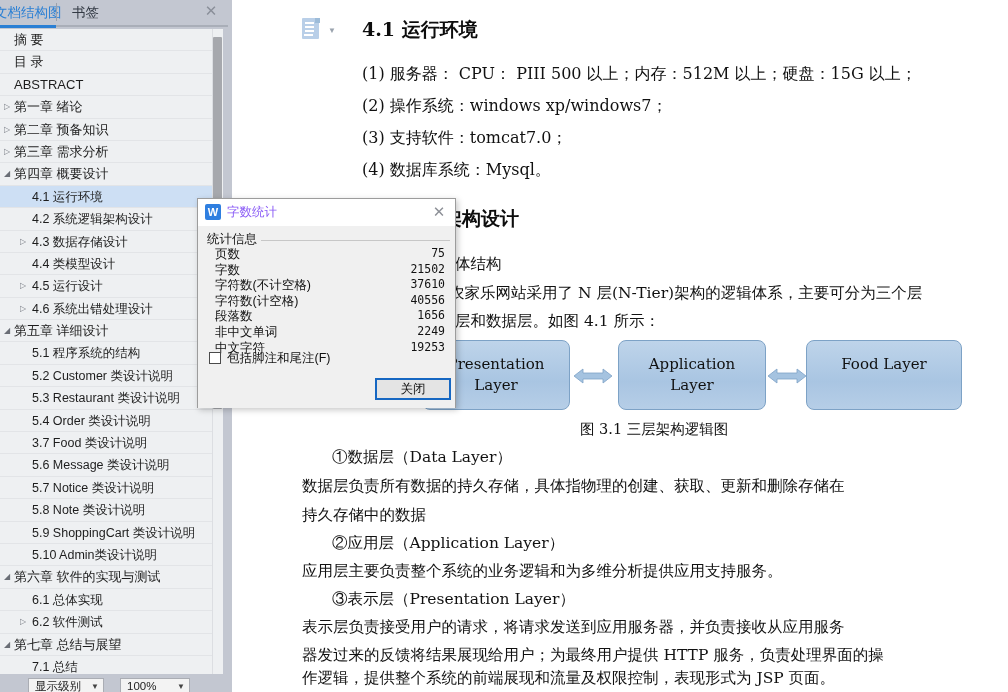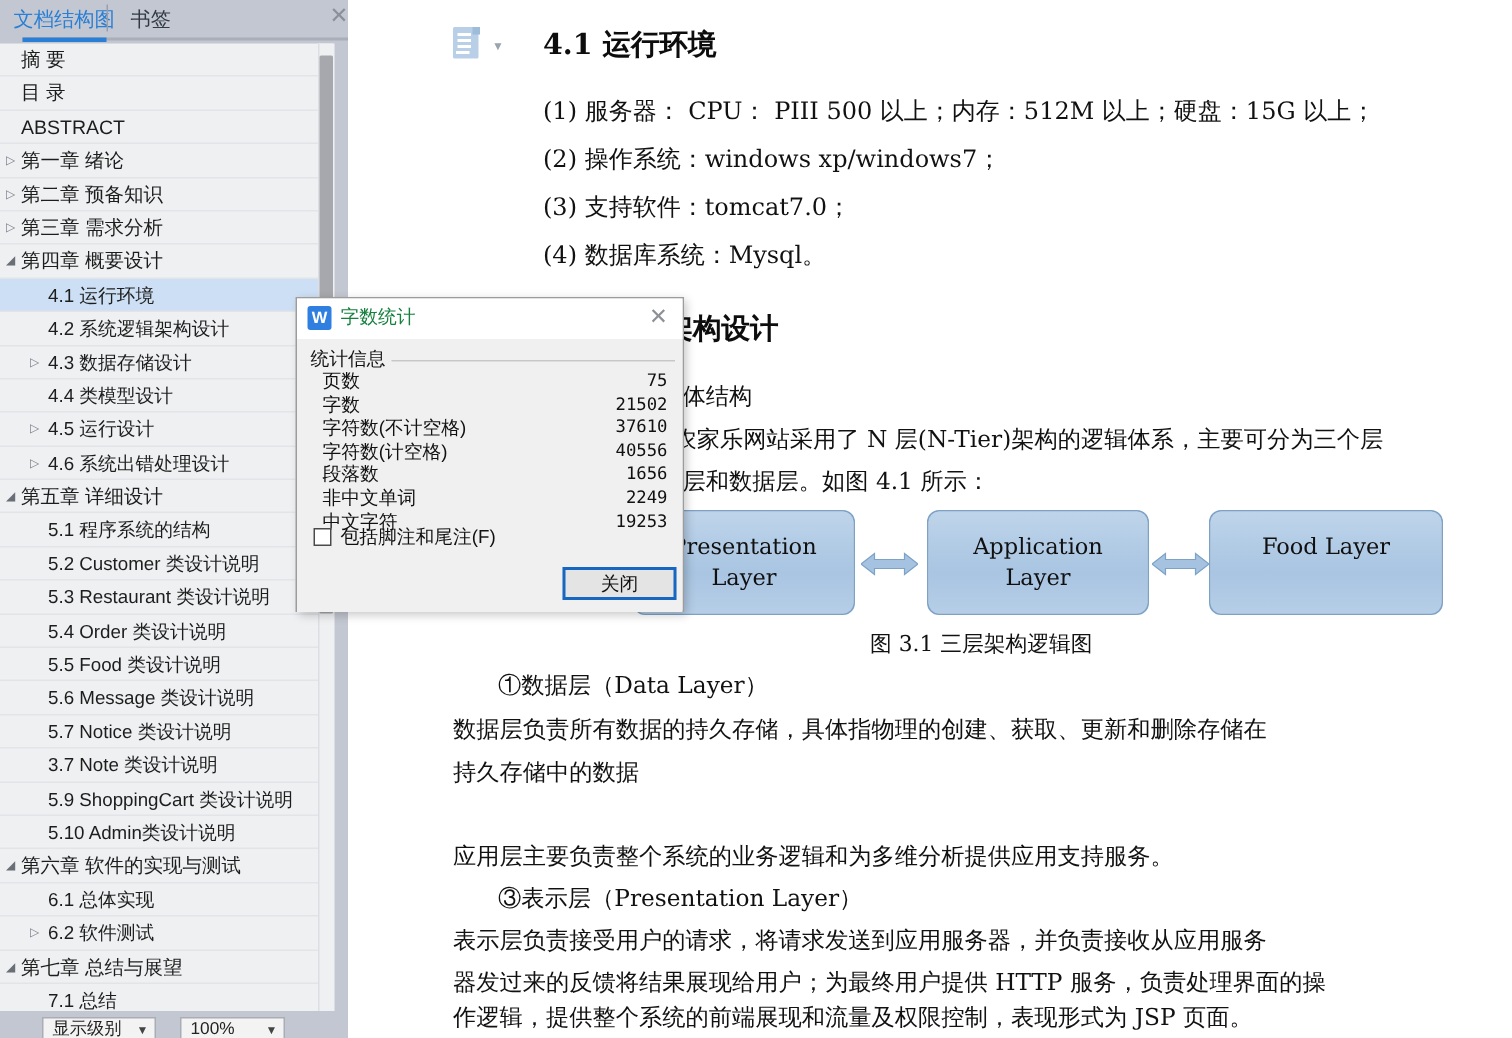--- a/index.html
+++ b/index.html
@@ -19,21 +19,21 @@
   #nav-pane {
     position: absolute;
     left: 0; top: 0;
     width: 232px;
     height: 692px;
     background: #c3c7d1;
     box-sizing: border-box;
   }
   #nav-tabs {
     position: absolute;
-    left: 15px; top: 0;
+    left: 0; top: 0;
     width: 228px;
     height: 28px;
     background: #c3c7d1;
   }
   .nav-tab {
     position: absolute;
     top: 3px;
     font-size: 13.5px;
     color: #3a3a3a;
     white-space: nowrap;
@@ -298,23 +298,22 @@
     font-size: 11px;
     font-weight: bold;
     text-align: center;
     line-height: 16px;
     font-family: "Liberation Sans", sans-serif;
   }
   #wc-title {
     position: absolute;
     left: 29px; top: 5px;
     font-size: 12.5px;
-    color: #15803d;
+    color: #8b5cf6;
     line-height: 17px;
-    font-family: Liberation Mono, monospace;
   }
   #wc-close {
     position: absolute;
     right: 7px; top: 4px;
     width: 18px; height: 18px;
     color: #8d9097;
     font-size: 15px;
     text-align: center;
     line-height: 18px;
     cursor: pointer;
@@ -422,24 +421,24 @@
         <div class="nav-row lvl2"><span>4.2  系统逻辑架构设计</span></div>
         <div class="nav-row lvl2"><span class="tri">▷</span><span>4.3  数据存储设计</span></div>
         <div class="nav-row lvl2"><span>4.4  类模型设计</span></div>
         <div class="nav-row lvl2"><span class="tri">▷</span><span>4.5  运行设计</span></div>
         <div class="nav-row lvl2"><span class="tri">▷</span><span>4.6  系统出错处理设计</span></div>
         <div class="nav-row lvl1"><span class="tri open">◢</span><span>第五章   详细设计</span></div>
         <div class="nav-row lvl2"><span>5.1  程序系统的结构</span></div>
         <div class="nav-row lvl2"><span>5.2 Customer 类设计说明</span></div>
         <div class="nav-row lvl2"><span>5.3 Restaurant 类设计说明</span></div>
         <div class="nav-row lvl2"><span>5.4 Order 类设计说明</span></div>
-        <div class="nav-row lvl2"><span>5.5 Food 类设计说明</span></div>
+        <div class="nav-row lvl2"><span>3.7 Food 类设计说明</span></div>
         <div class="nav-row lvl2"><span>5.6 Message 类设计说明</span></div>
         <div class="nav-row lvl2"><span>5.7 Notice 类设计说明</span></div>
-        <div class="nav-row lvl2"><span>3.7 Note 类设计说明</span></div>
+        <div class="nav-row lvl2"><span>5.8 Note 类设计说明</span></div>
         <div class="nav-row lvl2"><span>5.9 ShoppingCart 类设计说明</span></div>
         <div class="nav-row lvl2"><span>5.10 Admin类设计说明</span></div>
         <div class="nav-row lvl1"><span class="tri open">◢</span><span>第六章  软件的实现与测试</span></div>
         <div class="nav-row lvl2"><span>6.1  总体实现</span></div>
         <div class="nav-row lvl2"><span class="tri">▷</span><span>6.2  软件测试</span></div>
         <div class="nav-row lvl1"><span class="tri open">◢</span><span>第七章  总结与展望</span></div>
         <div class="nav-row lvl2"><span>7.1  总结</span></div>
       </div>
   </div>
 
@@ -497,20 +496,21 @@
     <div class="dbox" id="dbox-2">
       <div>Food   Layer</div>
     </div>
   </div>
 
   <div class="caption" style="left:348px; top:420px;">图 3.1 三层架构逻辑图</div>
 
   <div class="p-body" style="left:100px; top:447px;">①数据层（Data Layer）</div>
   <div class="p-body" style="left:70px; top:476px;font-family:Liberation Serif, serif;">    数据层负责所有数据的持久存储，具体指物理的创建、获取、更新和删除存储在</div>
   <div class="p-body" style="left:70px; top:505px;">持久存储中的数据</div>
+  <div class="p-body" style="left:100px; top:533px;">②应用层（Application Layer）</div>
   <div class="p-body" style="left:70px; top:561px;">    应用层主要负责整个系统的业务逻辑和为多维分析提供应用支持服务。</div>
   <div class="p-body" style="left:100px; top:589px;">③表示层（Presentation Layer）</div>
   <div class="p-body" style="left:70px; top:617px;">    表示层负责接受用户的请求，将请求发送到应用服务器，并负责接收从应用服务</div>
   <div class="p-body" style="left:70px; top:645px;">器发过来的反馈将结果展现给用户；为最终用户提供 HTTP 服务，负责处理界面的操</div>
   <div class="p-body" style="left:70px; top:668px;">作逻辑，提供整个系统的前端展现和流量及权限控制，表现形式为 JSP 页面。</div>
 </div>
 
 <div id="wc-dialog">
   <div id="wc-titlebar">
     <div id="wc-logo">W</div>

